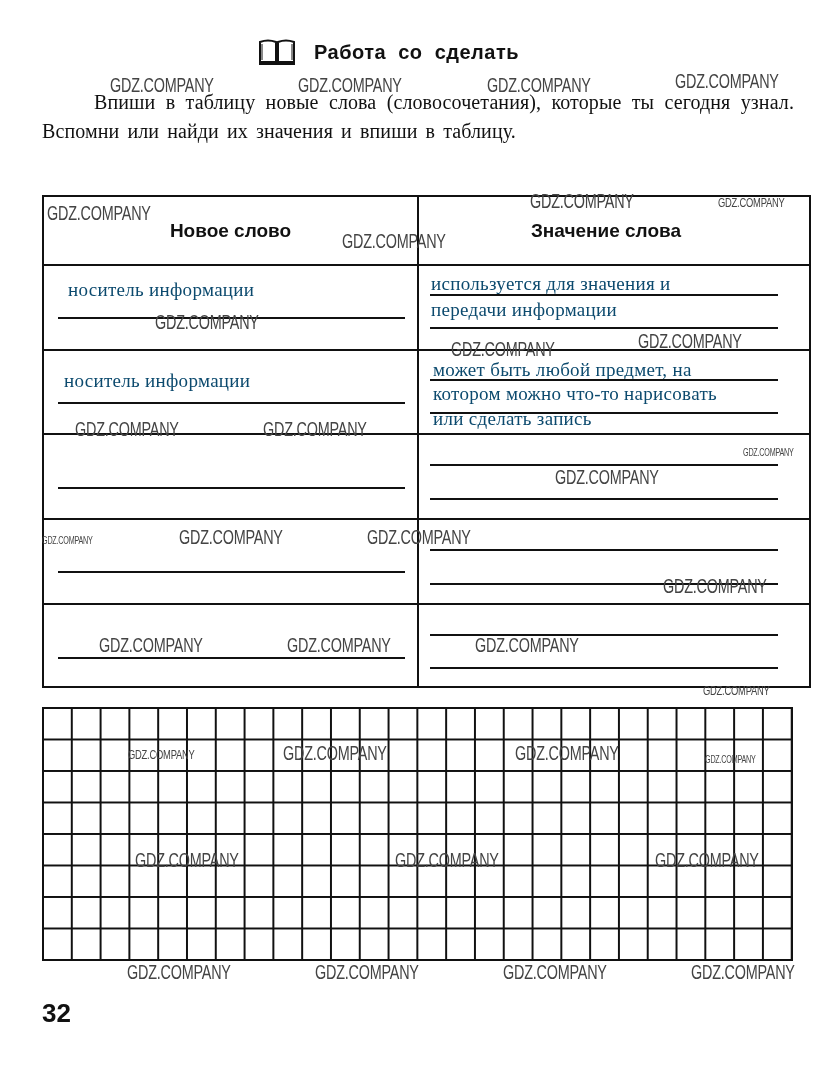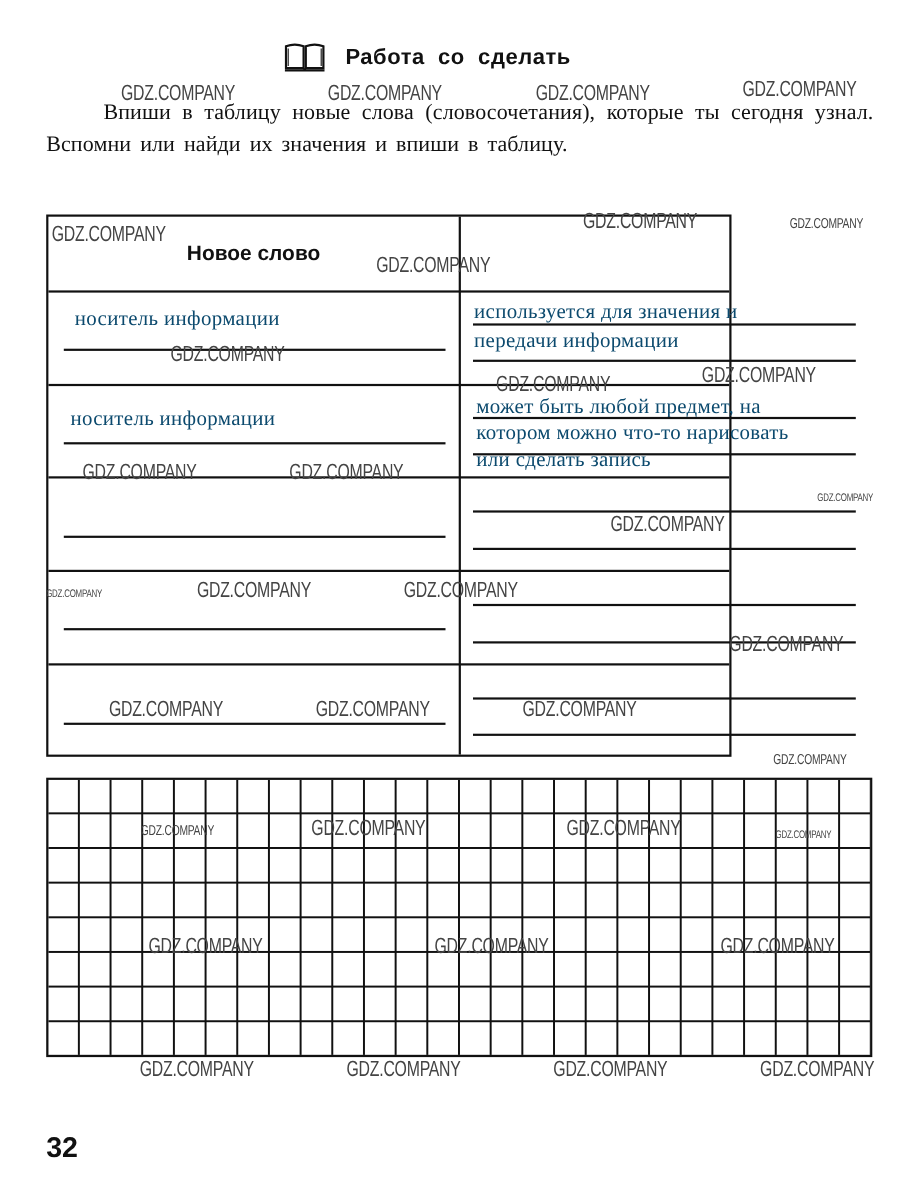--- a/index.html
+++ b/index.html
@@ -16,21 +16,21 @@
     .title-text { font-weight: bold; font-size: 20px; letter-spacing: 0.5px; word-spacing: 6px; }
 
     
     .instruction {
       left: 42px; top: 88px; width: 752px;
       font-size: 20px; line-height: 29px; text-align: justify;
       text-indent: 52px; letter-spacing: 0.1px; word-spacing: 3px; font-family: Liberation Serif, serif;
     }
 
     
-    .vocab-table { left: 42px; top: 195px; width: 623px; height: 493px; border: 2px solid #111; box-sizing: border-box; }
+    .vocab-table { left: 42px; top: 195px; width: 769px; height: 493px; border: 2px solid #111; box-sizing: border-box; }
     .col-divider { position: absolute; left: 373px; top: 0; bottom: 0; width: 2px; background: #111; }
     .row-line { position: absolute; left: 0; right: 0; height: 2px; background: #111; }
     .head-cell {
       position: absolute; top: 0; height: 67px;
       display: flex; flex-direction: column; align-items: center; justify-content: center;
       font-weight: bold; font-size: 19px; line-height: 26px; text-align: center;
     }
     .head-left { left: 0; width: 373px; }
     .head-right { left: 375px; width: 374px; }
     .head-cell span { display: block; }
@@ -56,21 +56,21 @@
     .wm {
       position: absolute; font-family: "Liberation Sans Narrow", "Liberation Sans", sans-serif;
       color: #444; font-weight: normal; white-space: nowrap;
       transform: scaleX(0.72); transform-origin: left center;
       letter-spacing: -0.3px;
     }
     .wm-l { font-size: 20px; }
     .wm-s { font-size: 13px; }
     .wm-xs { font-size: 10px; }
 
-    .page-number { left: 42px; top: 1028px; font-weight: bold; font-size: 26px; }
+    .page-number { left: 42px; top: 998px; font-weight: bold; font-size: 26px; }
   </style>
 </head>
 <body>
 
 <div class="abs title-row">
   <svg class="book-icon" viewBox="0 0 38 28">
     <path d="M2 4 L2 24 L18 24 L18 4 Q10 1 2 4 Z" fill="none" stroke="#111" stroke-width="2"></path>
     <path d="M20 4 L20 24 L36 24 L36 4 Q28 1 20 4 Z" fill="none" stroke="#111" stroke-width="2"></path>
     <path d="M4 6 L4 22 M34 6 L34 22" stroke="#111" stroke-width="1"></path>
     <path d="M1 26 L37 26" stroke="#111" stroke-width="2"></path>
@@ -81,20 +81,21 @@
 
 <div class="abs instruction">Впиши в таблицу новые слова (словосочетания), которые ты сегодня узнал. Вспомни или найди их значения и впиши в таблицу.</div>
 
 <div class="abs vocab-table">
   <div class="col-divider"></div>
 
   <div class="head-cell head-left">
     <span>Новое слово</span>
   </div>
   <div class="head-cell head-right">
+    <span>Значение слова</span>
   </div>
 
   <div class="row-line" style="top:67px"></div>
   <div class="row-line" style="top:152px"></div>
   <div class="row-line" style="top:236px"></div>
   <div class="row-line" style="top:321px"></div>
   <div class="row-line" style="top:406px"></div>
 
   <div>
     <div class="hand-text" style="left:24px; top:82px">носитель информации</div>

